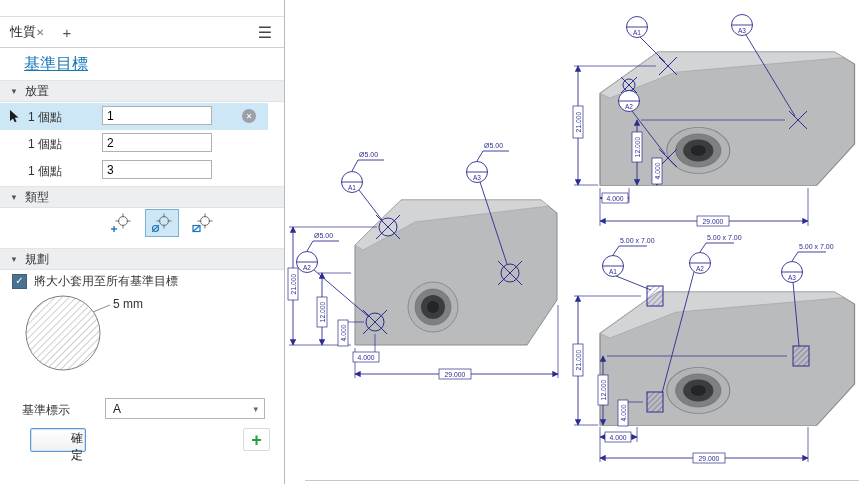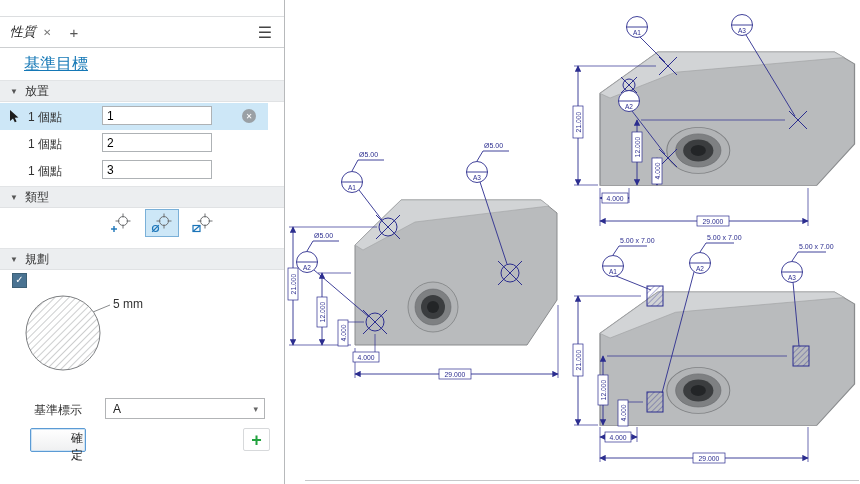--- a/index.html
+++ b/index.html
@@ -5,21 +5,21 @@
   html,body{margin:0;padding:0;}
   body{width:860px;height:484px;position:relative;background:#fff;overflow:hidden;
        font-family:"Liberation Sans","DejaVu Sans",sans-serif;}
 
   
   .panel{position:absolute;left:0;top:0;width:285px;height:484px;background:#fff;
          border-right:1px solid #b7b9bb;box-sizing:border-box;}
   .tabbar{position:absolute;top:16px;left:0;right:0;height:30px;background:#fff;
           border-top:1px solid #dcdee0;border-bottom:1px solid #cdcfd1;
           display:flex;align-items:center;}
-  .tab{display:flex;align-items:center;gap:7px;padding:0 10px;height:100%;font-style:italic;}
+  .tab{display:flex;align-items:center;padding:0 10px;height:100%;}
   .tab-title{font-size:13px;color:#222;}
   .tab-close{font-size:10px;color:#777;cursor:pointer;}
   .tab-add{font-size:15px;color:#555;padding:0 8px;cursor:pointer;}
   .menu-btn{margin-left:auto;margin-right:12px;font-size:16px;color:#444;cursor:pointer;}
 
   .link-row{position:absolute;top:54px;left:24px;}
   .link-row a{font-size:16px;color:#1578b6;text-decoration:underline;cursor:pointer;}
 
   .sec{position:absolute;left:0;right:0;height:22px;background:#eceef0;
        border-top:1px solid #e2e4e6;border-bottom:1px solid #e0e2e4;
@@ -44,21 +44,21 @@
             display:flex;align-items:center;justify-content:center;padding:0;cursor:pointer;}
   .type-btn.selected{background:#cde7f7;border-color:#7ab0d8;}
 
   .check-row{position:absolute;top:273px;left:12px;display:flex;align-items:center;gap:7px;}
   .checkbox{width:13px;height:13px;background:#4a7392;border:1px solid #3d6076;color:#fff;
             font-size:10px;line-height:12px;text-align:center;cursor:pointer;}
   .check-label{font-size:12px;color:#333;}
 
   .preview{position:absolute;top:288px;left:0;}
 
-  .datum-label{position:absolute;left:34px;top:402px;font-size:12px;color:#333;}
+  .datum-label{position:absolute;left:22px;top:402px;font-size:12px;color:#333;}
   .select{position:absolute;left:105px;top:398px;width:160px;height:21px;
           border:1px solid #b2b4b6;background:#fff;box-sizing:border-box;font-size:12px;
           color:#222;display:flex;align-items:center;padding-left:7px;cursor:pointer;}
   .sel-arrow{margin-left:auto;margin-right:6px;font-size:9px;color:#666;}
 
   .btn{position:absolute;top:428px;height:24px;font-size:12px;font-family:inherit;
        background:linear-gradient(#ffffff,#eff0f1);border:1px solid #aaacae;
        border-radius:2px;color:#222;cursor:pointer;padding-left:40px;}
   #btn-ok{left:30px;width:56px;border-color:#5b9bd5;box-shadow:0 0 0 1px #cfe3f3 inset;}
   #btn-cancel{left:104px;width:76px;}
@@ -179,20 +179,21 @@
 
   <div class="sec" id="sec-plan">
     <span class="tri">▼</span>
     <span class="sec-label">規劃</span>
   </div>
 
   <div class="check-row">
     <span class="checkbox">
       <span>✓</span>
     </span>
+    <span class="check-label">將大小套用至所有基準目標</span>
   </div>
 
   <svg class="preview" width="285" height="110">
     <defs>
       <pattern id="hg" width="5" height="5" patternUnits="userSpaceOnUse" patternTransform="rotate(45)">
         <line x1="0" y1="0" x2="0" y2="5" stroke="#9b9da0" stroke-width="1"></line>
       </pattern>
     </defs>
     <circle cx="63" cy="45" r="37" fill="url(#hg)" stroke="#7d7f82"></circle>
     <line x1="93" y1="24" x2="110" y2="17" stroke="#8a8c8e"></line>

